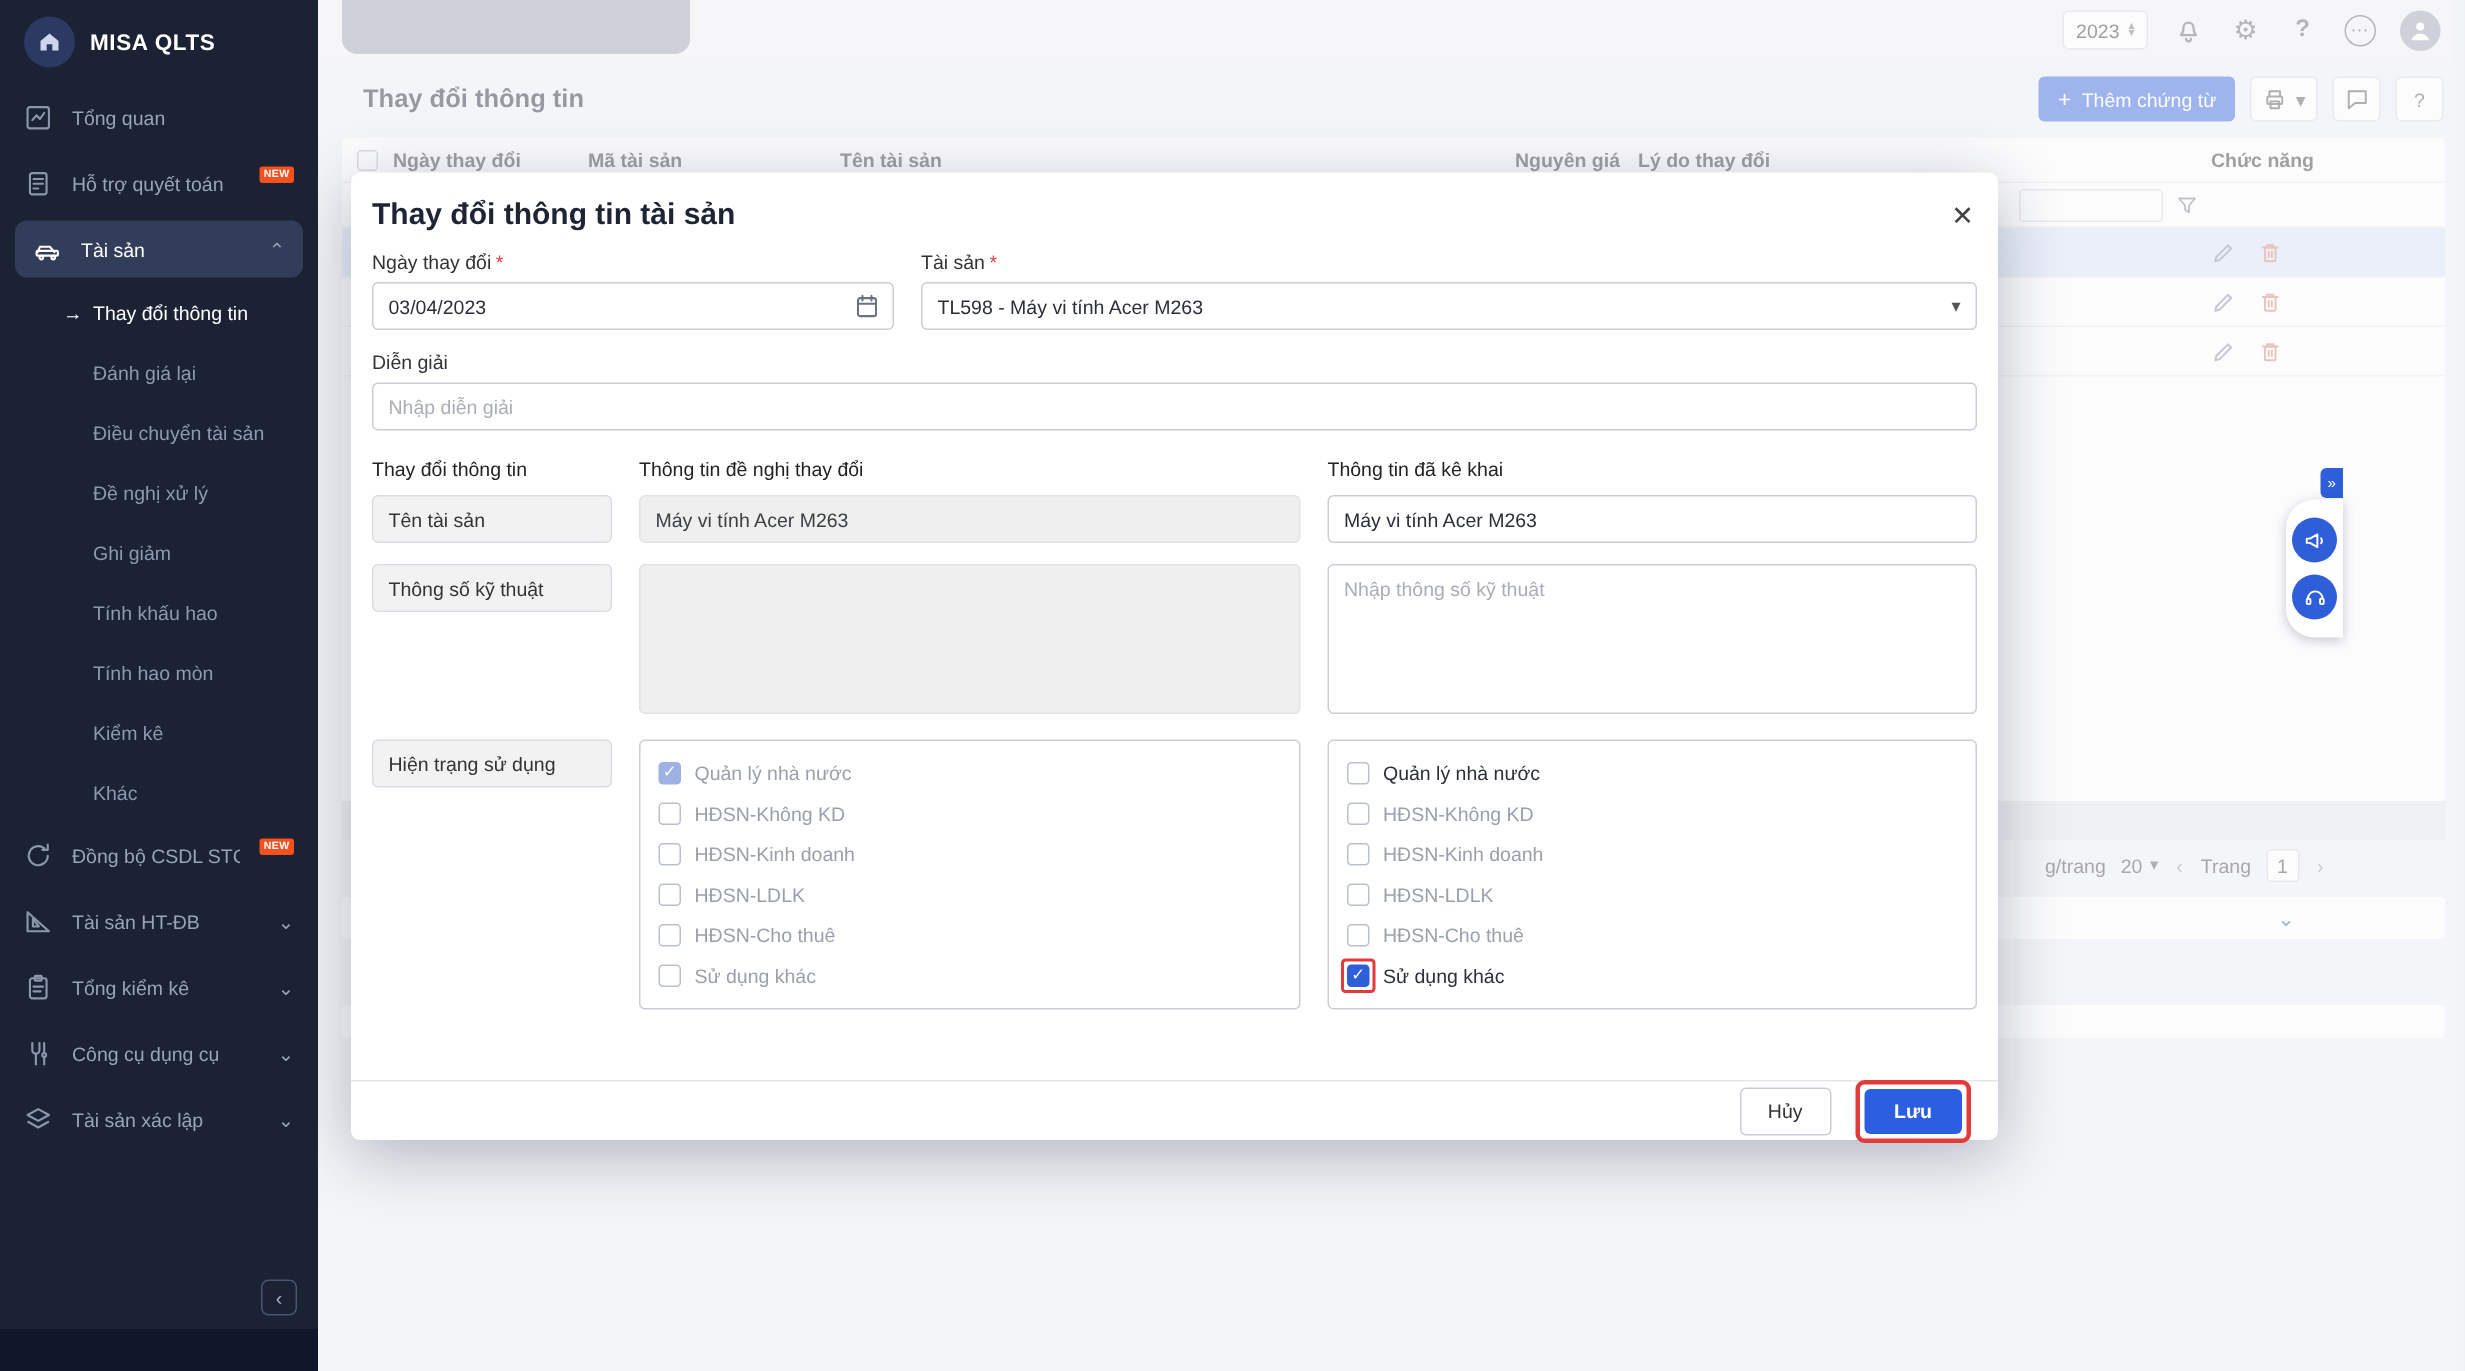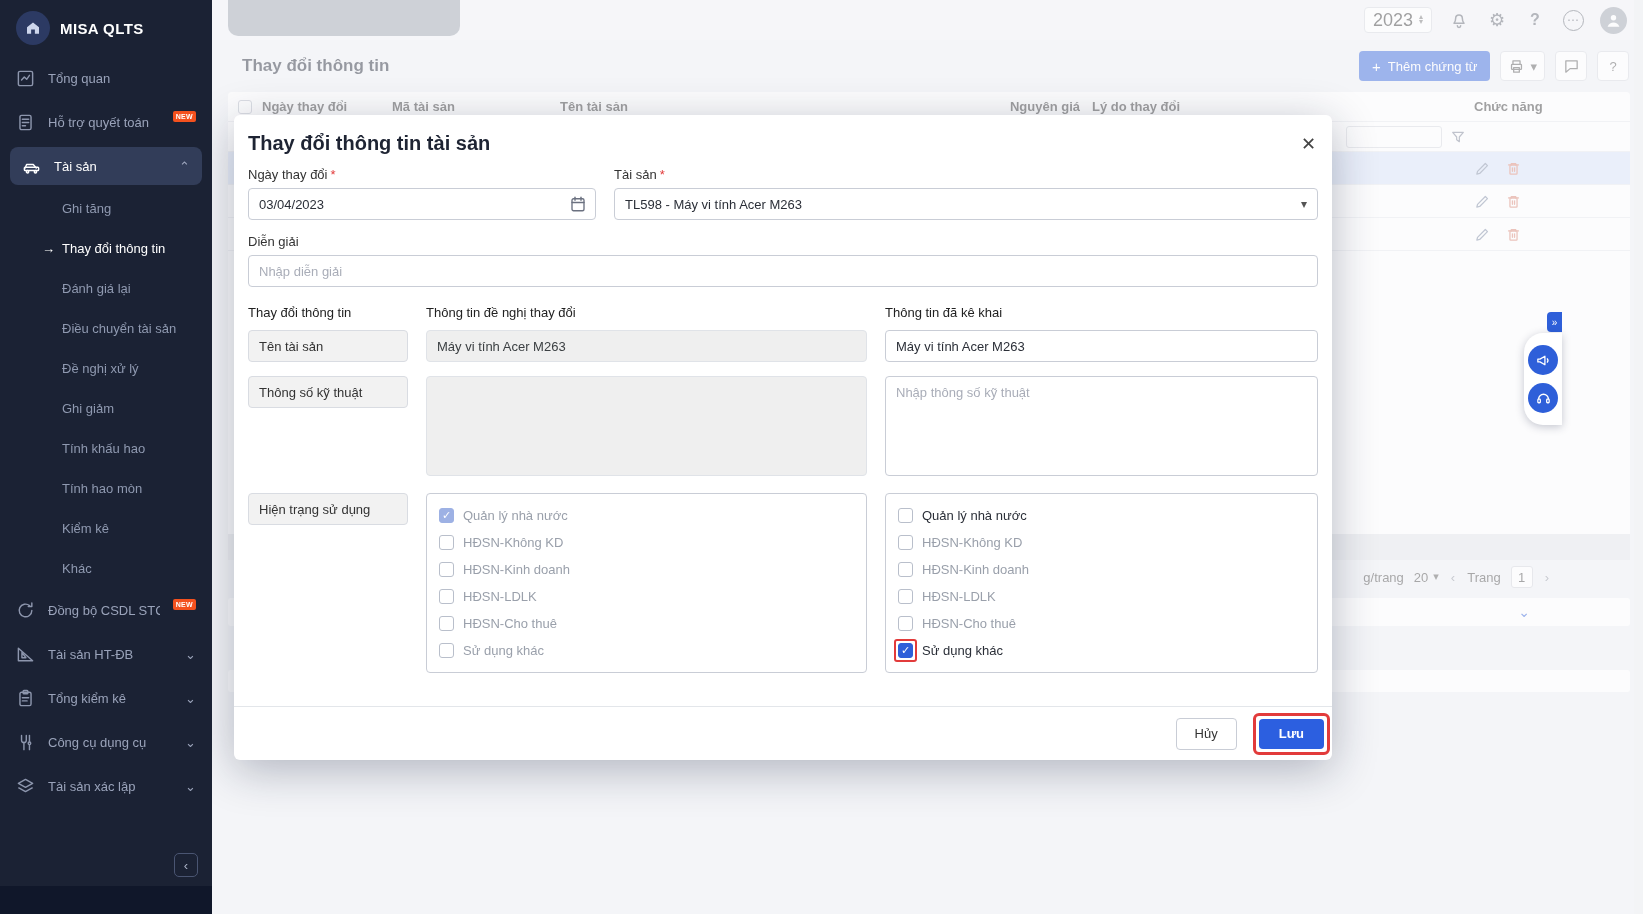--- a/index.html
+++ b/index.html
@@ -32,21 +32,21 @@
   .collapse-btn { width:24px; height:24px; border:1px solid #4a5572; border-radius:5px; background:transparent; color:#aab2c6; display:grid; place-items:center; font-size:13px; cursor:pointer; }
   .sidebar-strip { height:28px; background:#10172a; }
 
   
   .main { flex:1; position:relative; background:#eef0f4; }
 
   .topbar { height:40px; background:#f1f2f6; display:flex; align-items:center; gap:16px; padding:0 16px; position:relative; }
   .top-pill { position:absolute; left:16px; top:0; width:232px; height:36px; background:#9aa0ac; border-radius:0 0 10px 10px; }
   .top-right { margin-left:auto; display:flex; align-items:center; gap:16px; }
   .year-select { display:flex; align-items:center; gap:6px; background:#fff; border:1px solid #d4d7de; border-radius:4px; height:26px; padding:0 8px; cursor:pointer; }
-  .year-text { font-size:18px; color:#333; }
+  .year-text { font-size:13px; color:#333; }
   .stepper { display:flex; flex-direction:column; line-height:.6; font-size:8px; color:#777; }
   .top-ico { width:22px; height:22px; color:#5f6470; display:grid; place-items:center; cursor:pointer; }
   .top-ico svg { width:20px; height:20px; }
   .gear-glyph { font-size:18px; }
   .help-glyph { font-size:16px; font-weight:bold; }
   .more-circle { width:21px; height:21px; border:1.5px solid #5f6470; border-radius:50%; display:grid; place-items:center; font-size:12px; }
   .avatar { width:27px; height:27px; border-radius:50%; background:#9aa0ab; display:grid; place-items:center; cursor:pointer; }
   .avatar svg { width:19px; height:19px; }
 
   .page-head { display:flex; align-items:center; height:52px; padding:0 14px 0 30px; }
@@ -125,21 +125,21 @@
   .cb-row { display:flex; align-items:center; gap:9px; height:27px; font-size:13px; }
   .cb { width:15px; height:15px; border:1.5px solid #b9bfcb; border-radius:3px; background:#fff; display:grid; place-items:center; flex-shrink:0; }
   .cb .tick { display:none; color:#fff; font-size:11px; line-height:1; }
   .cb.checked { background:#2e5fd9; border-color:#2e5fd9; }
   .cb.checked .tick { display:block; }
   .cb.checked.dis { background:#9db1e4; border-color:#9db1e4; }
   .cb-ring { border:2px solid #e23b3b; border-radius:3px; padding:2px; margin:-4px; display:inline-flex; }
   .lbl-dim { color:#9aa0ab; }
   .lbl-dark { color:#2b2f38; }
 
-  .modal-footer { border-top:1px solid #e3e6ea; height:54px; display:flex; align-items:center; justify-content:flex-end; gap:16px; padding:0 2px; }
+  .modal-footer { border-top:1px solid #e3e6ea; height:40px; display:flex; align-items:center; justify-content:flex-end; gap:16px; padding:0 18px; }
   .btn-cancel { background:#fff; border:1px solid #c9cdd6; border-radius:4px; height:32px; padding:0 18px; font-size:13px; color:#333; cursor:pointer; font-family:inherit; }
   .save-ring { border:3px solid #e23b3b; border-radius:6px; padding:3px; display:inline-flex; }
   .btn-save { background:#2c5fe0; color:#fff; border:none; border-radius:4px; height:30px; padding:0 20px; font-size:13px; font-weight:bold; cursor:pointer; font-family:inherit; }
 </style>
 </head>
 <body>
 
 <div class="app">
 
   <aside class="sidebar">
@@ -183,24 +183,20 @@
               <rect x="3" y="13" width="18" height="4" rx="1"></rect>
               <circle cx="7" cy="18.6" r="1.5"></circle>
               <circle cx="17" cy="18.6" r="1.5"></circle>
             </svg>
         </span>
         <span class="nav-label">Tài sản</span>
         <span class="chev">⌃</span>
       </div>
 
       <div class="submenu">
-        <div class="subitem">
-          <span class="sub-arrow">→</span>
-          <span>Ghi tăng</span>
-        </div>
         <div class="subitem active">
           <span class="sub-arrow">→</span>
           <span>Thay đổi thông tin</span>
         </div>
         <div class="subitem">
           <span class="sub-arrow">→</span>
           <span>Đánh giá lại</span>
         </div>
         <div class="subitem">
           <span class="sub-arrow">→</span>

